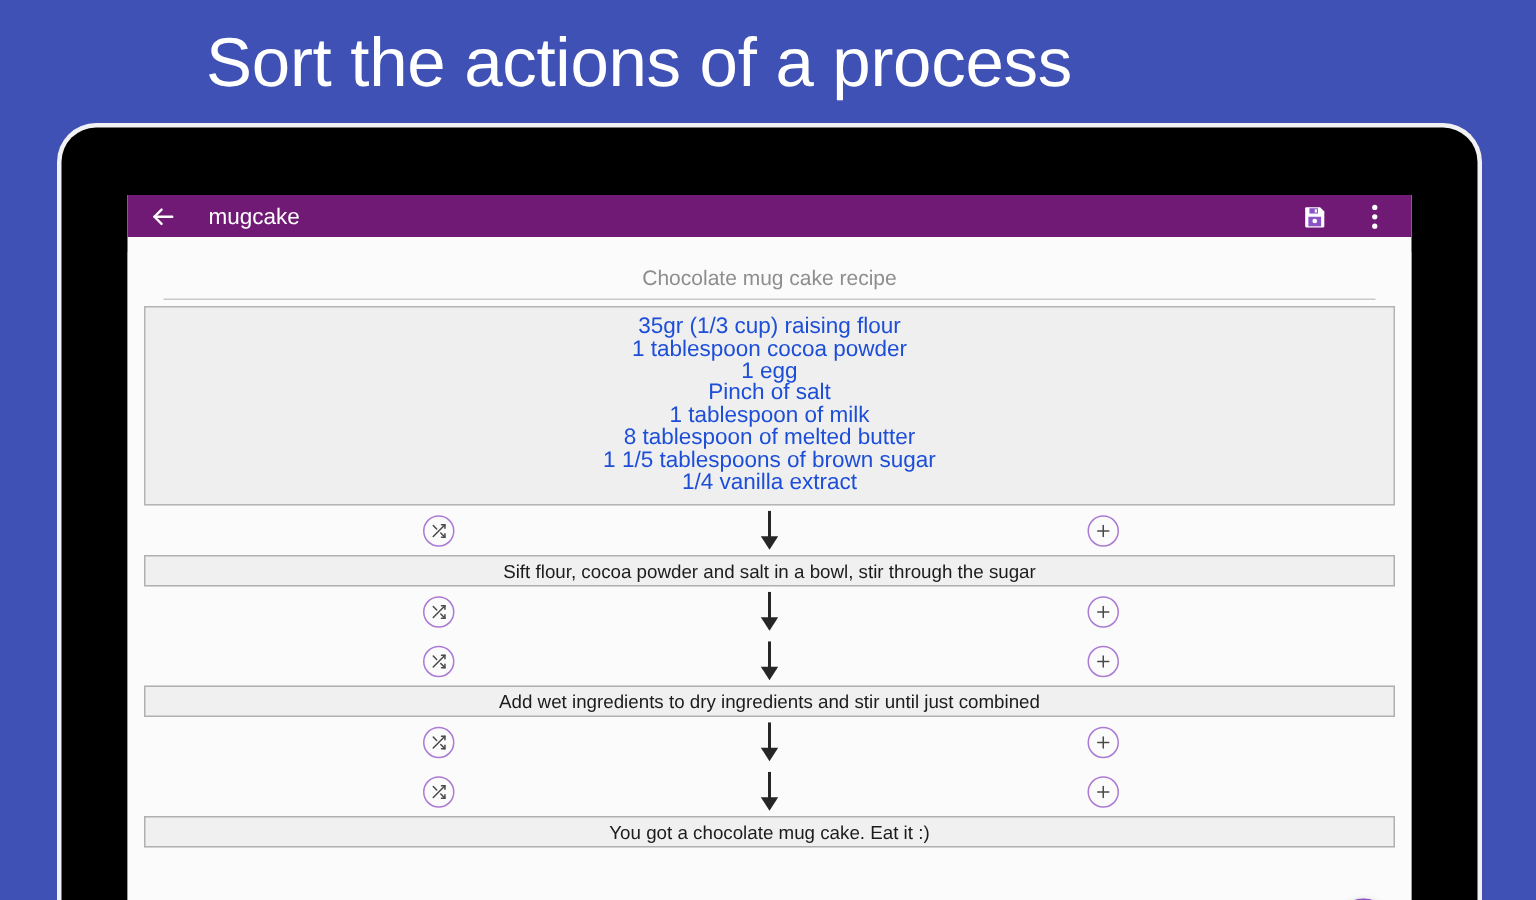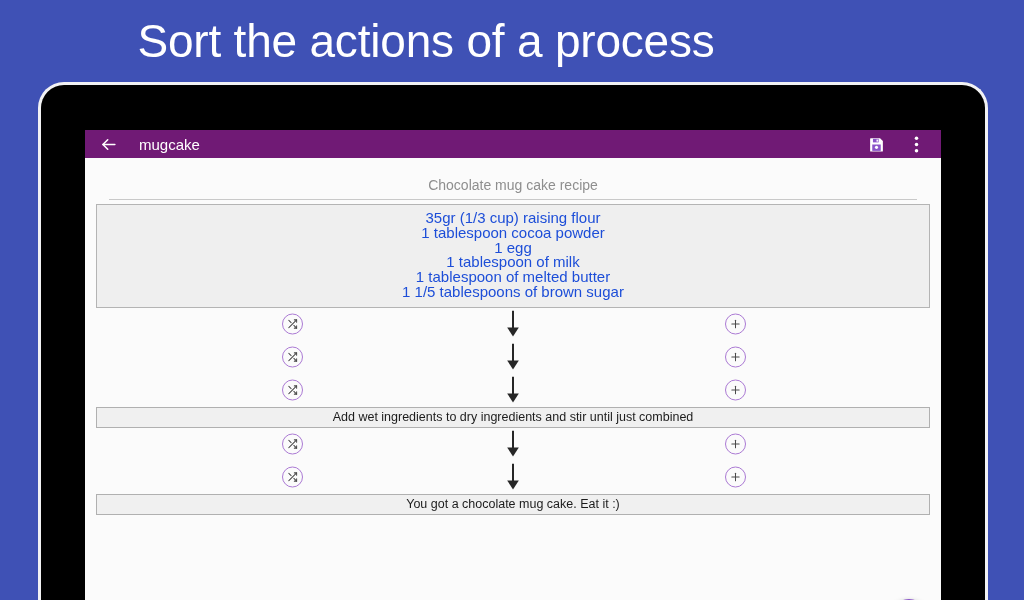--- a/index.html
+++ b/index.html
@@ -198,47 +198,52 @@
 
     <div class="app-body">
 
       <div class="recipe-title">Chocolate mug cake recipe</div>
       <div class="title-rule"></div>
 
       <div class="ingredients-card">
         <div class="ingredient-line">35gr (1/3 cup) raising flour</div>
         <div class="ingredient-line">1 tablespoon cocoa powder</div>
         <div class="ingredient-line">1 egg</div>
+        <div class="ingredient-line">Pinch of salt</div>
         <div class="ingredient-line">1 tablespoon of milk</div>
-        <div class="ingredient-line">1 tablespoon of melted butter</div>
+        <div class="ingredient-line">8 tablespoon of melted butter</div>
         <div class="ingredient-line">1 1/5 tablespoons of brown sugar</div>
-      </div>
-
-      <div class="connector-row">
-        <div class="circle-btn shuffle">
-          <svg width="11" height="11" viewBox="0 0 24 24" fill="none" stroke="#4a4a4a" stroke-width="2.2" stroke-linecap="round" stroke-linejoin="round">
-            <polyline points="16 3 21 3 21 8"></polyline>
-            <line x1="4" y1="20" x2="21" y2="3"></line>
-            <polyline points="21 16 21 21 16 21"></polyline>
-            <line x1="15" y1="15" x2="21" y2="21"></line>
-            <line x1="4" y1="4" x2="9" y2="9"></line>
-          </svg>
-        </div>
-        <svg class="arrow-down" viewBox="0 0 14 27">
-          <rect x="6" y="0" width="2" height="19" fill="#262626"></rect>
-          <polygon points="7,26 1.2,17 12.8,17" fill="#262626"></polygon>
-        </svg>
-        <div class="circle-btn add">
-          <svg width="11" height="11" viewBox="0 0 24 24" fill="none" stroke="#4a4a4a" stroke-width="2.2" stroke-linecap="round">
-            <line x1="12" y1="4" x2="12" y2="20"></line>
-            <line x1="4" y1="12" x2="20" y2="12"></line>
-          </svg>
-        </div>
-      </div>
-
+        <div class="ingredient-line">1/4 vanilla extract</div>
+      </div>
+
+      <div class="connector-row">
+        <div class="circle-btn shuffle">
+          <svg width="11" height="11" viewBox="0 0 24 24" fill="none" stroke="#4a4a4a" stroke-width="2.2" stroke-linecap="round" stroke-linejoin="round">
+            <polyline points="16 3 21 3 21 8"></polyline>
+            <line x1="4" y1="20" x2="21" y2="3"></line>
+            <polyline points="21 16 21 21 16 21"></polyline>
+            <line x1="15" y1="15" x2="21" y2="21"></line>
+            <line x1="4" y1="4" x2="9" y2="9"></line>
+          </svg>
+        </div>
+        <svg class="arrow-down" viewBox="0 0 14 27">
+          <rect x="6" y="0" width="2" height="19" fill="#262626"></rect>
+          <polygon points="7,26 1.2,17 12.8,17" fill="#262626"></polygon>
+        </svg>
+        <div class="circle-btn add">
+          <svg width="11" height="11" viewBox="0 0 24 24" fill="none" stroke="#4a4a4a" stroke-width="2.2" stroke-linecap="round">
+            <line x1="12" y1="4" x2="12" y2="20"></line>
+            <line x1="4" y1="12" x2="20" y2="12"></line>
+          </svg>
+        </div>
+      </div>
+
+      <div class="step-row">
+        <div class="step-text">Sift flour, cocoa powder and salt in a bowl, stir through the sugar</div>
+      </div>
 
       <div class="connector-row">
         <div class="circle-btn shuffle">
           <svg width="11" height="11" viewBox="0 0 24 24" fill="none" stroke="#4a4a4a" stroke-width="2.2" stroke-linecap="round" stroke-linejoin="round">
             <polyline points="16 3 21 3 21 8"></polyline>
             <line x1="4" y1="20" x2="21" y2="3"></line>
             <polyline points="21 16 21 21 16 21"></polyline>
             <line x1="15" y1="15" x2="21" y2="21"></line>
             <line x1="4" y1="4" x2="9" y2="9"></line>
           </svg>

